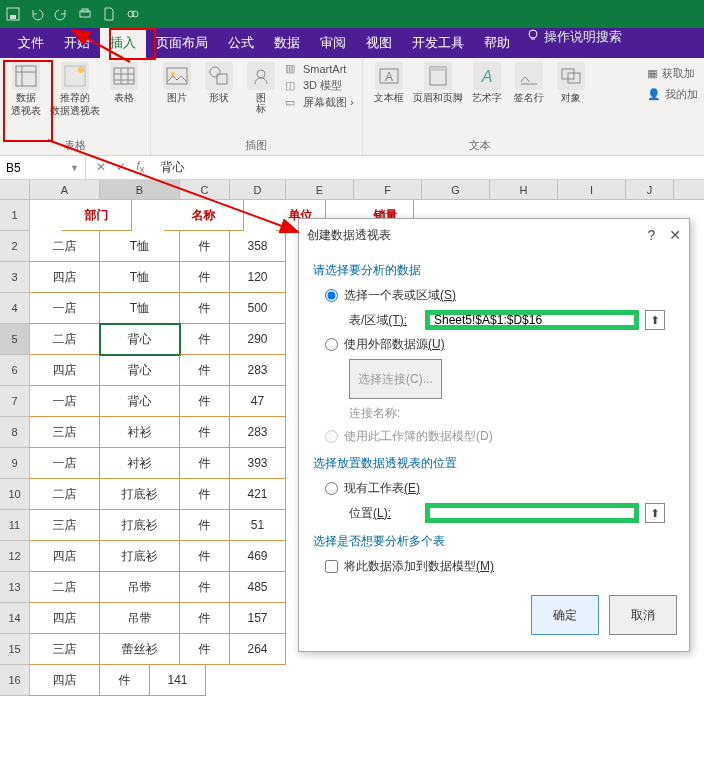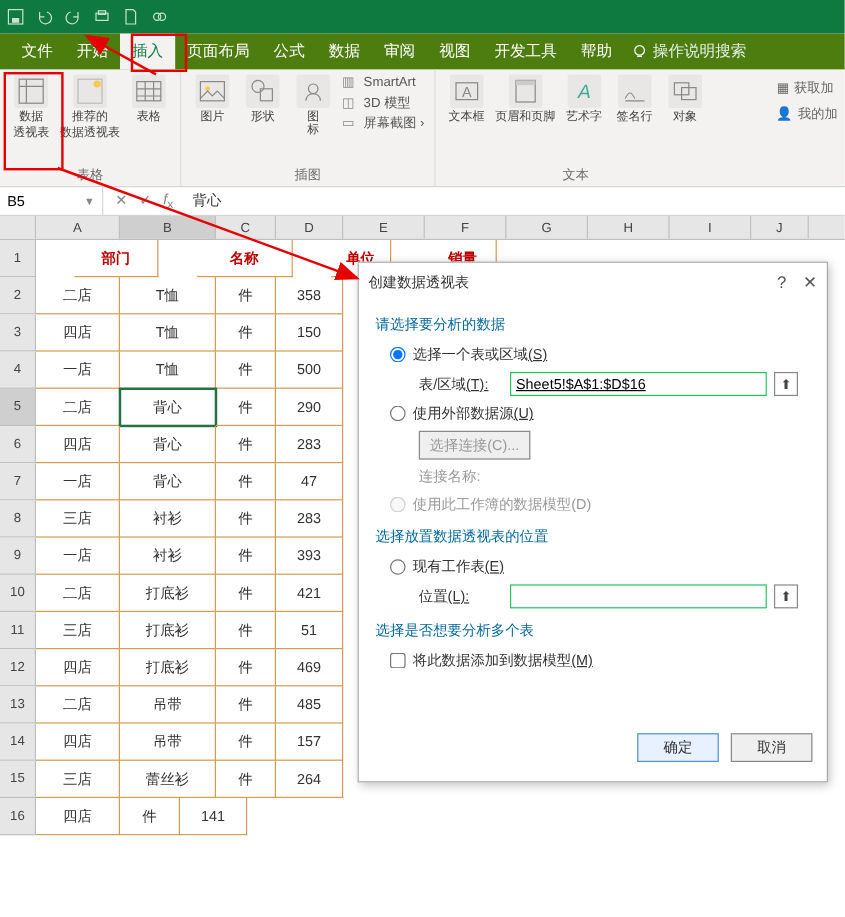--- a/index.html
+++ b/index.html
@@ -1,21 +1,21 @@
 <!DOCTYPE html>
 <html><head>
 <meta charset="utf-8">
 <style>
 * { box-sizing: border-box; margin: 0; padding: 0; font-family: "Microsoft YaHei", Arial, sans-serif; }
 body { background: #fff; width: 704px; height: 764px; overflow: hidden; position: relative; }
 
 .titlebar { background: #0f7a3f; height: 28px; display: flex; align-items: center; padding: 0 6px; gap: 10px; }
 .titlebar .ticon { width: 14px; height: 14px; color: #c8e2cf; display: inline-flex; align-items: center; justify-content: center; }
 
-.menubar { background: #4d7c0f; height: 30px; display: flex; align-items: center; padding: 0 8px; gap: 0; color: #fff; font-size: 13px; }
+.menubar { background: #4c1d95; height: 30px; display: flex; align-items: flex-start; padding: 0 8px; gap: 0; color: #fff; font-size: 13px; }
 .menubar .mitem { padding: 6px 10px; cursor: pointer; }
 .menubar .mitem.active { background: #f3f2f1; color: #0f7a3f; }
 .menubar .bulb { margin-left: 6px; color: #fff; display: inline-flex; align-items: center; }
 .menubar .tellme { color: #e6f2e9; margin-left: 4px; }
 
 .highlight { border: 2px solid #e60000; position: absolute; pointer-events: none; }
 
 .ribbon { background: #f3f2f1; border-bottom: 1px solid #d6d6d6; height: 98px; display: flex; align-items: stretch; position: relative; }
 .rgroup { border-right: 1px solid #e0dfde; padding: 4px 8px 2px 8px; display: flex; flex-direction: column; justify-content: space-between; }
 .rgroup .label { color: #6e6e6e; font-size: 11px; text-align: center; margin-top: 2px; }
@@ -55,24 +55,24 @@
 .dialog .dtitle { height: 28px; display: flex; align-items: center; justify-content: space-between; padding: 16px 8px; border-bottom: 1px solid transparent; }
 .dialog .dtitle .dtx { font-size: 12px; }
 .dialog .dtitle .dctrls { display: flex; gap: 14px; color: #555; font-size: 14px; }
 .dialog .dbody { padding: 10px 14px; }
 .dialog .sect { margin-bottom: 10px; }
 .dialog .sect-title { font-size: 12px; margin-bottom: 8px; color: #0369a1; }
 .dialog .opt { display: flex; align-items: center; gap: 6px; margin: 6px 0 6px 12px; font-size: 12px; }
 .dialog .opt input[type=radio], .dialog .opt input[type=checkbox] { margin: 0; }
 .dialog .inline-field { display: flex; align-items: center; gap: 6px; margin: 6px 0 6px 36px; }
 .dialog .inline-field .lbl { min-width: 70px; }
-.dialog input[type=text] { border: 1px solid #22c55e; height: 20px; padding: 0 4px; font-size: 12px; width: 214px; text-decoration: underline; }
+.dialog input[type=text] { border: 5px solid #22c55e; height: 20px; padding: 0 4px; font-size: 12px; width: 214px; }
 .dialog .range-pick { width: 20px; height: 20px; border: 1px solid #888; display: inline-flex; align-items: center; justify-content: center; color: #444; font-size: 11px; }
 .dialog .indent { margin-left: 36px; }
-.dialog .btn { width: 68px; height: 24px; border: 1px solid #888; background: #efefef; font-size: 12px; display: inline-flex; align-items: center; justify-content: center; cursor: pointer; }
+.dialog .btn { width: 68px; height: 40px; border: 1px solid #888; background: #efefef; font-size: 12px; display: inline-flex; align-items: center; justify-content: center; cursor: pointer; }
 .dialog .btn.disabled { color: #999; }
 .dialog .footer { position: absolute; right: 12px; bottom: 16px; display: flex; gap: 10px; }
 .dialog .footer .primary { background: #e7f1ff; border-color: #4a90d9; }
 .dialog .grey { color: #999; }
 
 svg.arrow { position: absolute; pointer-events: none; }
 .u { text-decoration: underline; }
 </style>
 </head>
 <body>
@@ -322,21 +322,21 @@
       <div class="cell cA">二店</div>
       <div class="cell cB">T恤</div>
       <div class="cell cC">件</div>
       <div class="cell cD">358</div>
     </div>
     <div class="gridrow">
       <div class="rowheadcell">3</div>
       <div class="cell cA">四店</div>
       <div class="cell cB">T恤</div>
       <div class="cell cC">件</div>
-      <div class="cell cD">150</div>
+      <div class="cell cD">120</div>
     </div>
     <div class="gridrow">
       <div class="rowheadcell">4</div>
       <div class="cell cA">一店</div>
       <div class="cell cB">T恤</div>
       <div class="cell cC">件</div>
       <div class="cell cD">500</div>
     </div>
     <div class="gridrow">
       <div class="rowheadcell sel">5</div>

